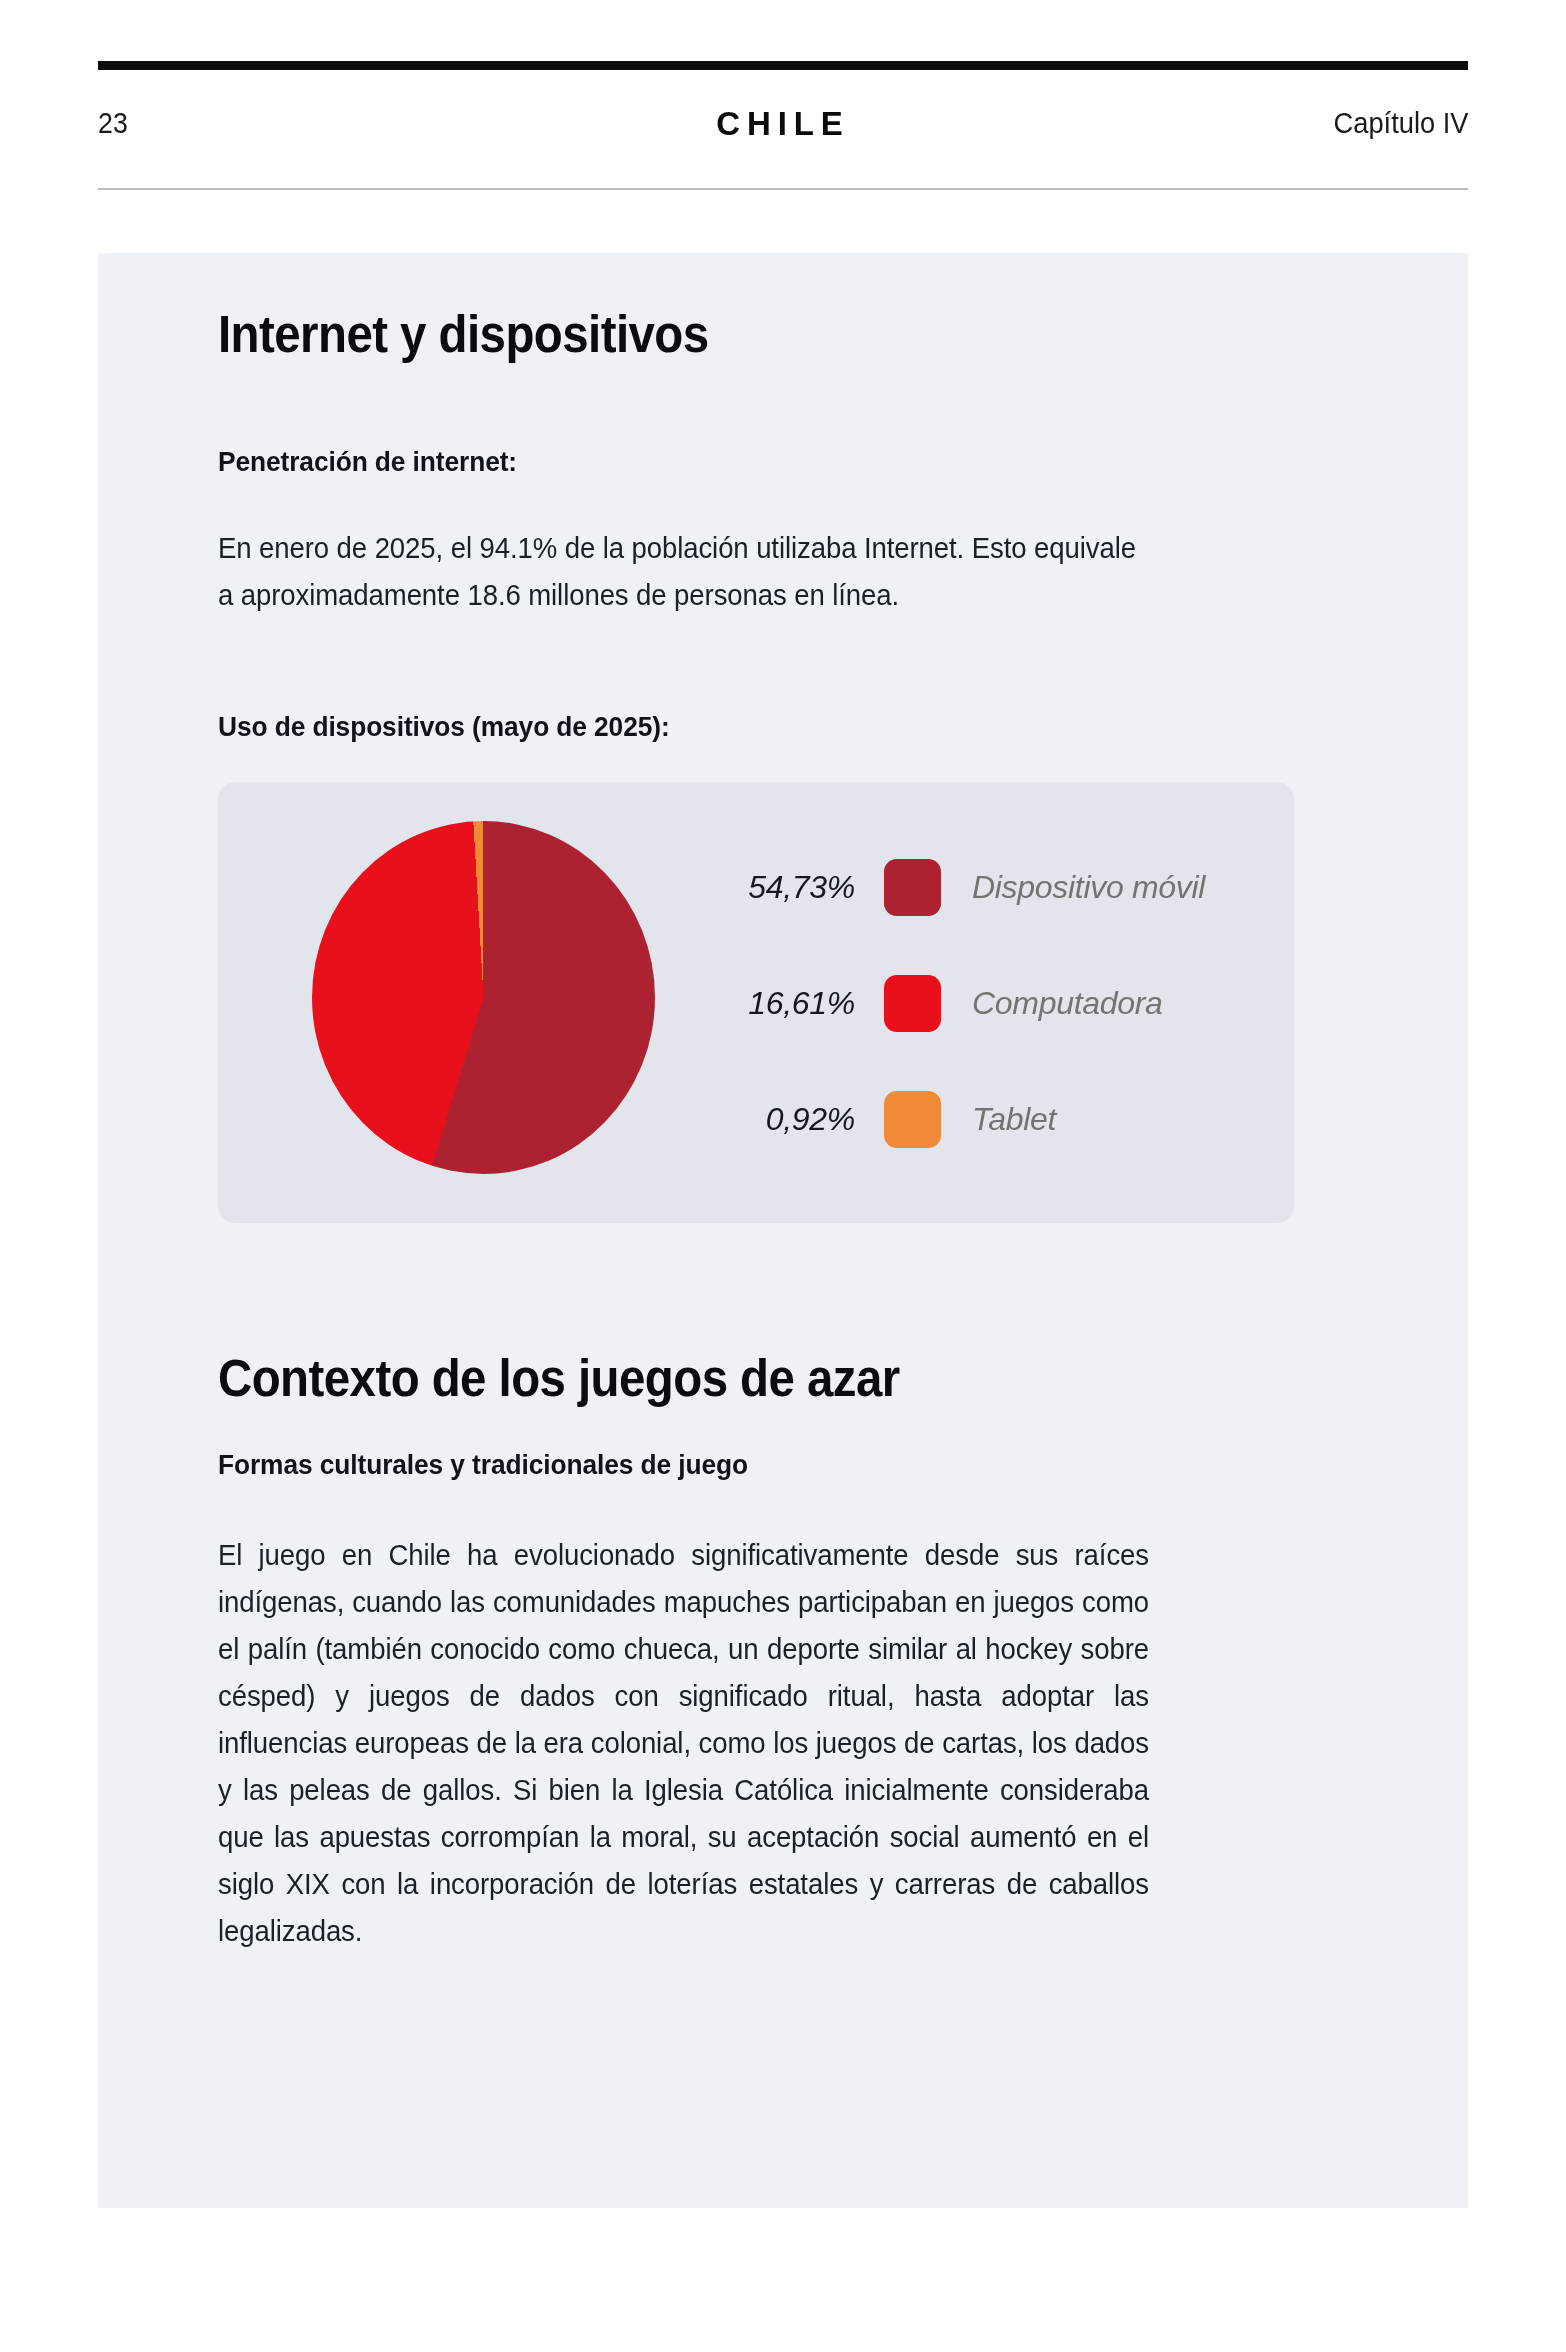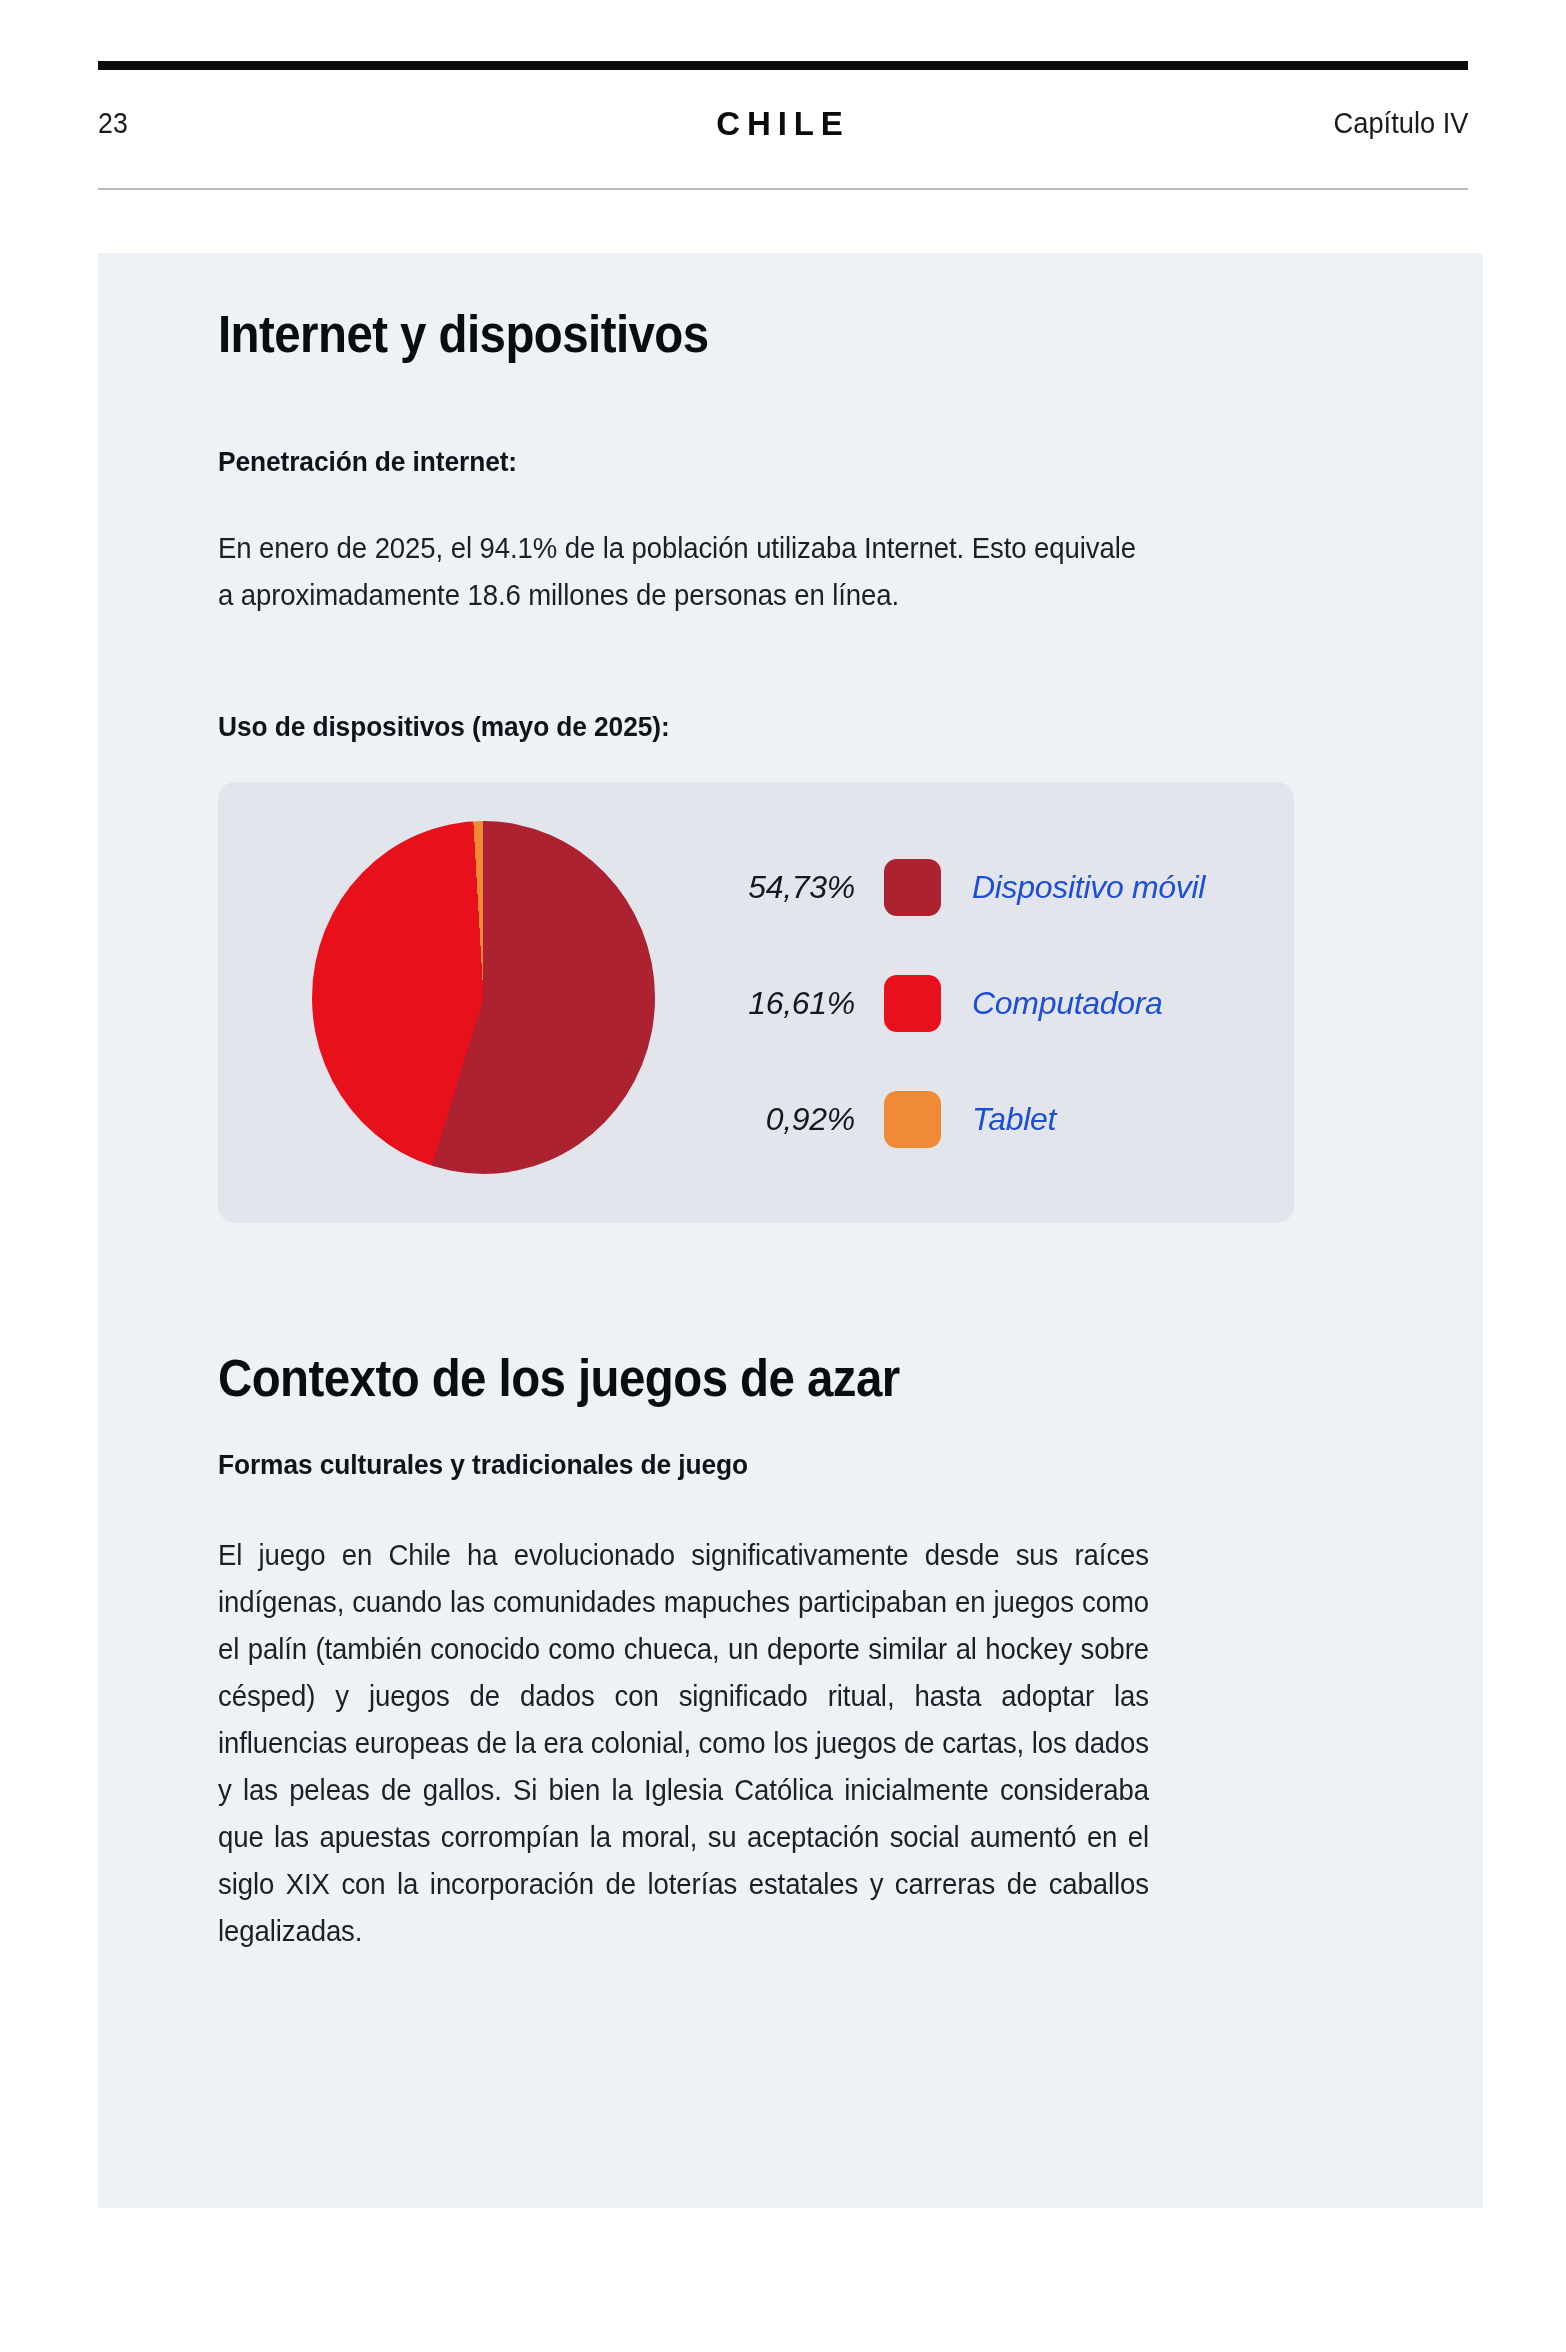--- a/index.html
+++ b/index.html
@@ -35,21 +35,20 @@
   }
   .rule-thin{
     position:absolute; left:98px; top:188px; width:1370px; height:2px;
     background:#b9bcc2;
   }
 
   
   .panel{
     position:absolute; left:98px; top:253px; width:1370px; height:1955px;
     background:#eef1f6;
-    padding-left:15px;
   }
 
   h1.sec{
     margin:0; font-size:51px; font-weight:700; letter-spacing:-0.6px;
     color:#0a0c10; line-height:1.1;
     transform:scaleX(.93); transform-origin:left center;
   }
   h3.sub{
     margin:0; font-size:28px; font-weight:700; color:#10141a;
     letter-spacing:-0.1px; line-height:1.25;
@@ -83,21 +82,21 @@
     display:flex; align-items:center; height:116px;font-style:italic;
   }
   .lg-pct{
     width:147px; text-align:right; font-size:32px; color:#15181e;
     letter-spacing:-0.3px; padding-right:29px;
   }
   .lg-sw{
     width:57px; height:57px; border-radius:12.7px; flex:0 0 57px;
   }
   .lg-label{
-    font-size:32px; color:#1d4ed8; padding-left:31px; letter-spacing:-0.3px;
+    font-size:32px; color:#737373; padding-left:31px; letter-spacing:-0.3px;
     white-space:nowrap;
   }
 </style>
 </head>
 <body>
 
 <div class="page">
 
   <div class="rule-top"></div>
 

